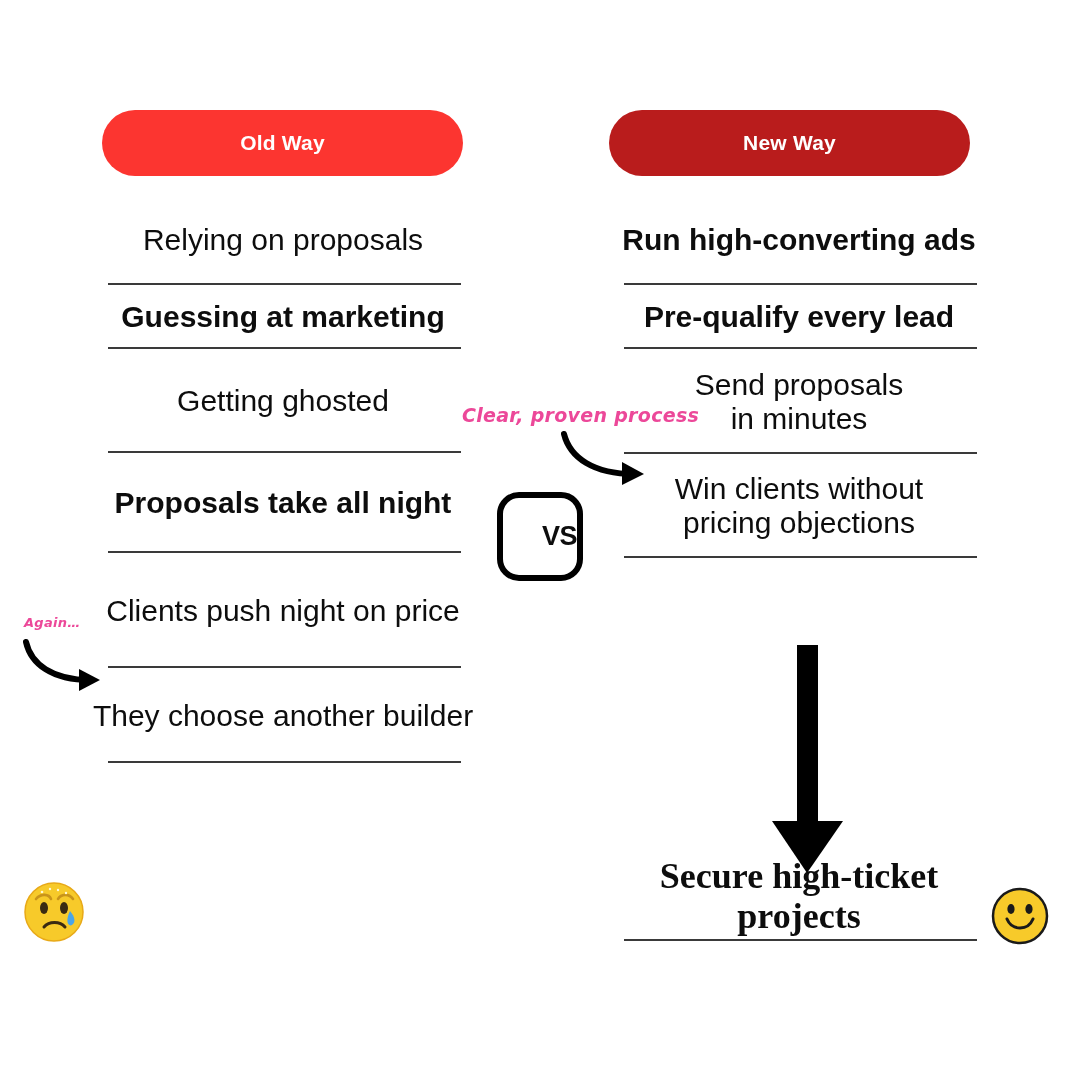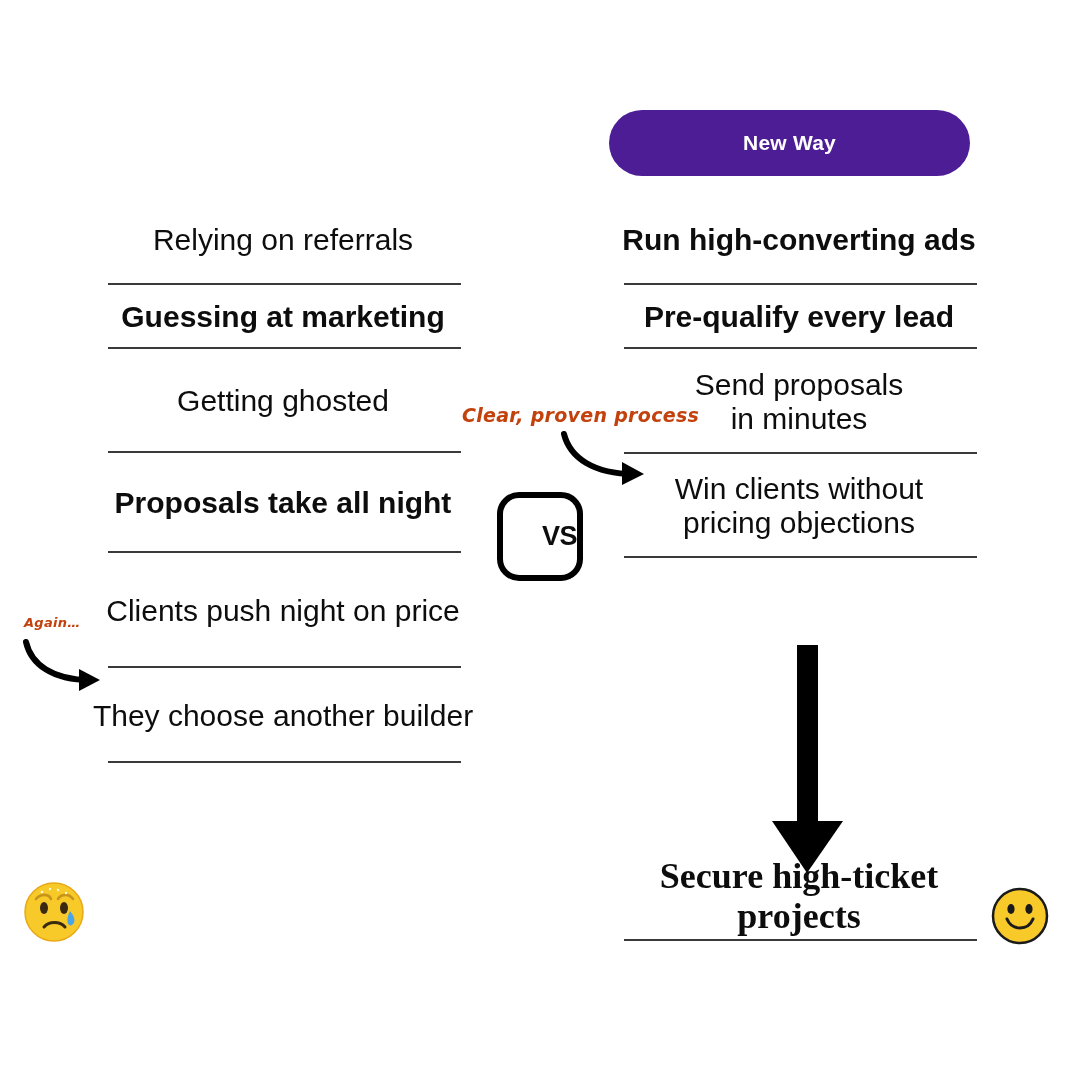--- a/index.html
+++ b/index.html
@@ -115,21 +115,21 @@
     letter-spacing: -0.5px;
   }
 
   
   .handnote {
     position: absolute;
     font-family: "DejaVu Sans", sans-serif;
     font-size: 19px;
     font-style: italic;
     font-weight: 600;
-    color: #c2410c;
+    color: #ec4899;
     white-space: nowrap;
     letter-spacing: 0.3px;
   }
   .note-clear { left: 462px; top: 404px; }
   .note-again { left: 24px;  top: 615px; font-size: 13px; }
 
   .arrow-svg { position: absolute; overflow: visible; }
   .arrow-clear { left: 560px; top: 432px; }
   .arrow-again { left: 22px;  top: 640px; }
 
@@ -139,29 +139,32 @@
   
   .emoji { position: absolute; }
   .emoji-sad   { left: 22px;  top: 880px; }
   .emoji-happy { left: 990px; top: 886px; }
 </style>
 </head>
 <body>
 
 <div class="canvas">
 
-
-  <div class="pill pill-new" style="background:#4c1d95;">
+  <div class="pill pill-old" style="background:#fc3530;">
+    <span>Old Way</span>
+  </div>
+
+  <div class="pill pill-new" style="background:#b91c1c;">
     <span>New Way</span>
   </div>
 
   <div class="column col-left">
 
     <div class="row lrow1">
-      <div class="row-text" style="height:90px;">Relying on referrals</div>
+      <div class="row-text" style="height:90px;">Relying on proposals</div>
       <div class="divider" style="bottom:0;"></div>
     </div>
 
     <div class="row lrow2">
       <div class="row-text bold" style="height:64px;">Guessing at marketing</div>
       <div class="divider" style="bottom:0;"></div>
     </div>
 
 
     <div class="row lrow4">

